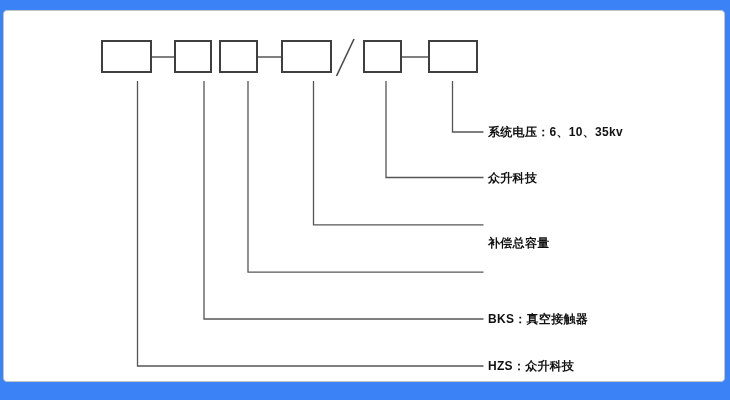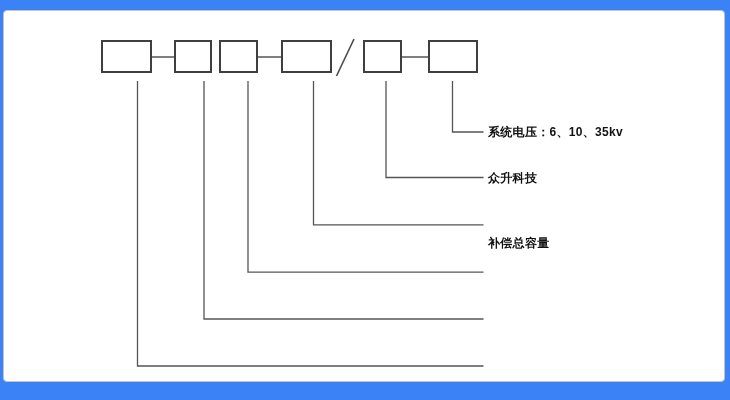--- a/index.html
+++ b/index.html
@@ -89,14 +89,16 @@
     <path d="M386 81 V177.5 H483.5" stroke="#555555" stroke-width="1.3" fill="none"></path>
     <path d="M313.5 81 V224.8 H483.5" stroke="#555555" stroke-width="1.3" fill="none"></path>
     <path d="M248 81 V272.2 H483.5" stroke="#555555" stroke-width="1.3" fill="none"></path>
     <path d="M204 81 V319 H483.5" stroke="#555555" stroke-width="1.3" fill="none"></path>
     <path d="M137.5 81 V366 H483.5" stroke="#555555" stroke-width="1.3" fill="none"></path>
   </svg>
 
   <div class="label label-row1">系统电压：6、10、35kv</div>
   <div class="label label-row2">众升科技</div>
   <div class="label label-row3">补偿总容量</div>
+  <div class="label label-row5">BKS：真空接触器</div>
+  <div class="label label-row6">HZS：众升科技</div>
 
 </div>
 
 </body></html>

